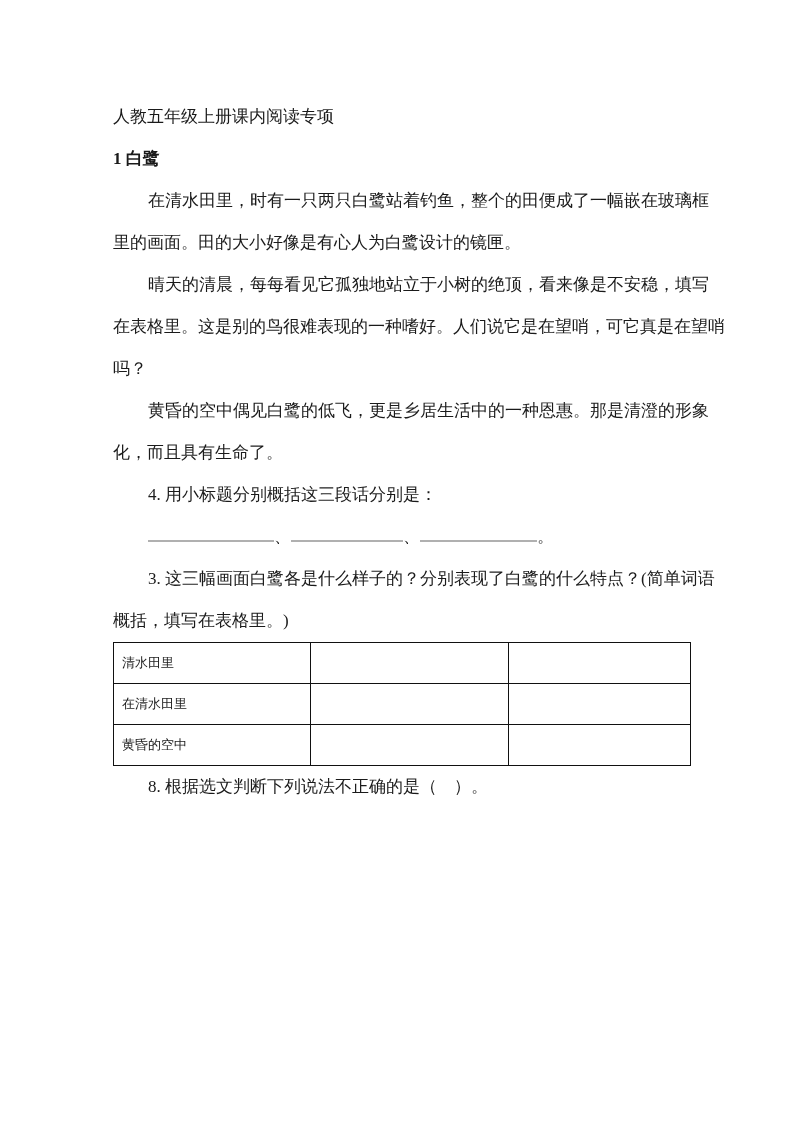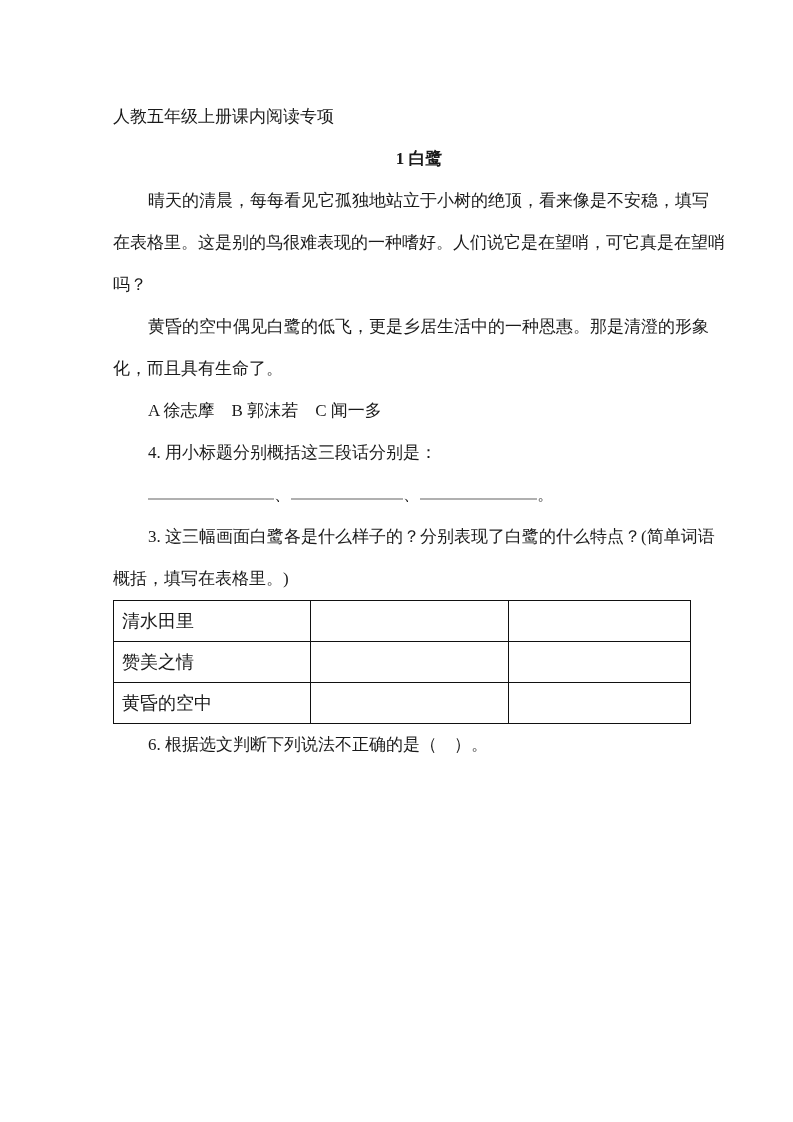--- a/index.html
+++ b/index.html
@@ -18,21 +18,21 @@
     font-family: "Liberation Serif", "DejaVu Serif", serif;
     font-size: 17px;
     line-height: 42px;
     overflow: hidden;
   }
   .page p { margin: 0; }
   .indent { text-indent: 35px; }
   .bold { font-weight: 700; }
   .lesson-heading {
     font-weight: 700;
-    text-align: center;
+    text-align: left;
     margin-right: 80px;
   }
   .blank-line-row { text-indent: 35px; }
   .answer-blank {
     display: inline-block;
     width: 126px;
     height: 13px;
     border-bottom: 2px solid #b0b0b0;
     vertical-align: baseline;
   }
@@ -40,71 +40,71 @@
   .answer-blank.b3 { width: 117px; }
   .answer-table {
     border-collapse: collapse;
     table-layout: fixed;
     margin: 0;
   }
   .answer-table td {
     border: 1.5px solid #111111;
     height: 40px;
     padding: 0 4px 0 8px;
-    font-size: 18px;
+    font-size: 13px;
     line-height: 20px;
     vertical-align: middle;
   }
   .answer-table td.c1 { width: 184px; }
   .answer-table td.c2 { width: 185px; }
   .answer-table td.c3 { width: 169px; }
 </style>
 </head>
 <body>
 
 <div class="page">
 
   <p>人教五年级上册课内阅读专项</p>
 
 
   <p class="lesson-heading">1 白鹭</p>
 
+  <p class="indent">在清水田里，时有一只两只白鹭站着钓鱼，整个的田便成了一幅嵌在玻璃框里的画面。田的大小好像是有心人为白鹭设计的镜匣。</p>
 
   <p class="indent">晴天的清晨，每每看见它孤独地站立于小树的绝顶，看来像是不安稳，填写在表格里。这是别的鸟很难表现的一种嗜好。人们说它是在望哨，可它真是在望哨吗？</p>
 
   <p class="indent">黄昏的空中偶见白鹭的低飞，更是乡居生活中的一种恩惠。那是清澄的形象化，而且具有生命了。</p>
 
 
-  <p class="indent">A 徐志摩　B 郭沫若　C 闻一多</p>
 
   <p class="indent">4. 用小标题分别概括这三段话分别是：</p>
 
   <p class="blank-line-row">
     <span class="answer-blank b1"></span><span>、</span><span class="answer-blank b2"></span><span>、</span><span class="answer-blank b3"></span><span>。</span>
   </p>
 
   <p class="indent">3. 这三幅画面白鹭各是什么样子的？分别表现了白鹭的什么特点？(简单词语概括，填写在表格里。)</p>
 
   <table class="answer-table">
     <tbody>
       <tr>
         <td class="c1">清水田里</td>
         <td class="c2"></td>
         <td class="c3"></td>
       </tr>
       <tr>
-        <td class="c1">赞美之情</td>
+        <td class="c1">在清水田里</td>
         <td class="c2"></td>
         <td class="c3"></td>
       </tr>
       <tr>
         <td class="c1">黄昏的空中</td>
         <td class="c2"></td>
         <td class="c3"></td>
       </tr>
     </tbody>
   </table>
 
-  <p class="indent">6. 根据选文判断下列说法不正确的是（　）。</p>
+  <p class="indent">8. 根据选文判断下列说法不正确的是（　）。</p>
 
 
 
 </div>
 
 </body></html>

